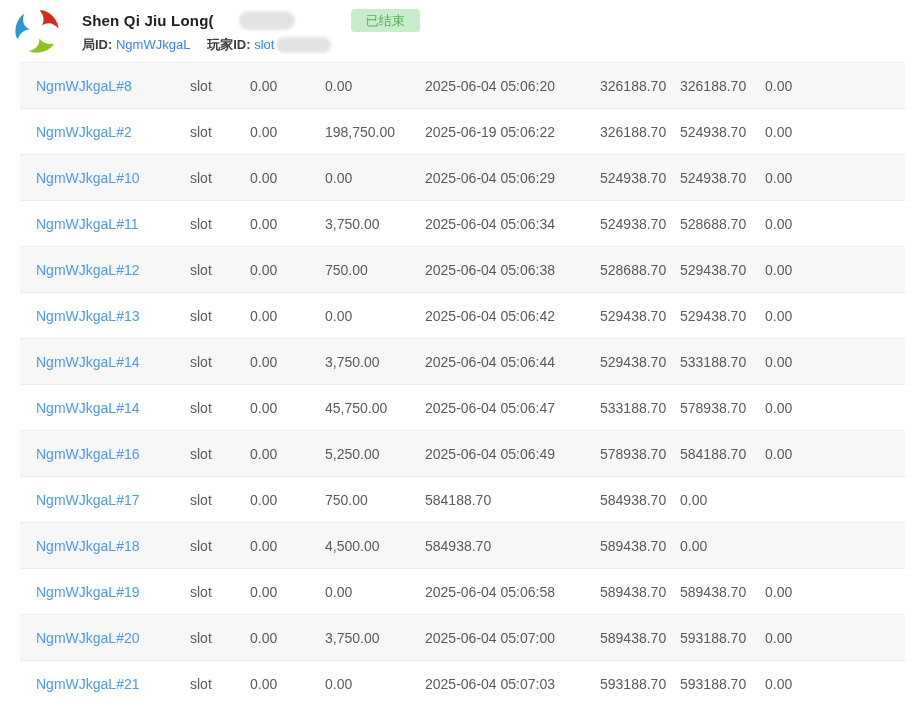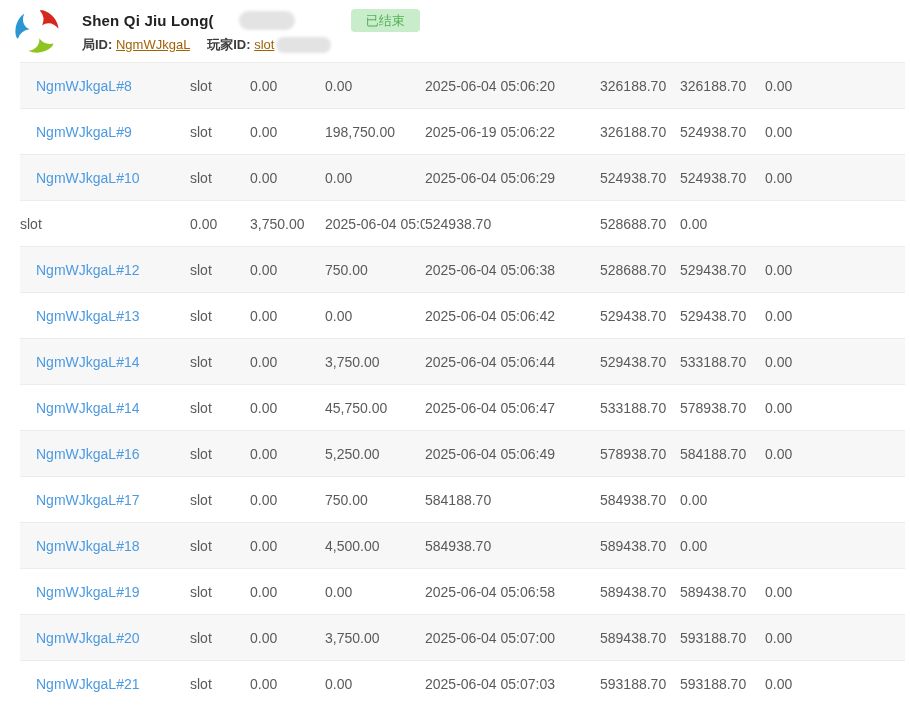--- a/index.html
+++ b/index.html
@@ -12,21 +12,21 @@
   .head-text { margin-left:22px; padding-top:2px; }
   .title-line { display:flex; align-items:center; height:24px;gap:24px; }
   .game-title { font-size:15px; font-weight:bold; color:#212121; letter-spacing:0.2px; }
   .redact { display:inline-block; background:#e3e3e3; border-radius:10px; filter:blur(1.5px); }
   .redact.r1 { width:56px; height:19px; margin-left:1px; }
   .redact.r2 { width:55px; height:16px; margin-left:2px; vertical-align:-4px; }
   .status-badge { margin-left:32px; background:#c9ecca; color:#53b257; font-size:13px;
                   padding:4px 15px; border-radius:4px; line-height:15px; }
   .id-line { margin-top:4px; font-size:13px; color:#3c3c3c; height:20px; }
   .id-label { font-weight:bold; }
-  .id-value { font-weight:normal; color:#a16207;text-decoration:underline; }
+  .id-value { font-weight:normal; color:#3b82f6; }
   .id-gap { display:inline-block; width:10px; }
 
   
   .table { margin:0 5px 0 20px; border-top:1px solid #ececec; }
   .row { display:grid;
          grid-template-columns:170px 60px 75px 100px 175px 80px 85px 1fr;
          align-items:center; height:46px; border-bottom:1px solid #ececec;
          font-size:14px; color:#5a5a5a; }
   .row:nth-child(odd) { background:#f7f7f7; }
   .cell { white-space:nowrap; overflow:hidden; }
@@ -65,40 +65,41 @@
       <div class="cell c0"><span class="round-link">NgmWJkgaL#8</span></div>
       <div class="cell c1">slot</div>
       <div class="cell c2">0.00</div>
       <div class="cell c3">0.00</div>
       <div class="cell c4">2025-06-04 05:06:20</div>
       <div class="cell c5">326188.70</div>
       <div class="cell c6">326188.70</div>
       <div class="cell c7">0.00</div>
     </div>
     <div class="row">
-      <div class="cell c0"><span class="round-link">NgmWJkgaL#9</span></div>
+      <div class="cell c0"><span class="round-link">NgmWJkgaL#2</span></div>
       <div class="cell c1">slot</div>
       <div class="cell c2">0.00</div>
       <div class="cell c3">198,750.00</div>
       <div class="cell c4">2025-06-19 05:06:22</div>
       <div class="cell c5">326188.70</div>
       <div class="cell c6">524938.70</div>
       <div class="cell c7">0.00</div>
     </div>
     <div class="row">
       <div class="cell c0"><span class="round-link">NgmWJkgaL#10</span></div>
       <div class="cell c1">slot</div>
       <div class="cell c2">0.00</div>
       <div class="cell c3">0.00</div>
       <div class="cell c4">2025-06-04 05:06:29</div>
       <div class="cell c5">524938.70</div>
       <div class="cell c6">524938.70</div>
       <div class="cell c7">0.00</div>
     </div>
     <div class="row">
+      <div class="cell c0"><span class="round-link">NgmWJkgaL#11</span></div>
       <div class="cell c1">slot</div>
       <div class="cell c2">0.00</div>
       <div class="cell c3">3,750.00</div>
       <div class="cell c4">2025-06-04 05:06:34</div>
       <div class="cell c5">524938.70</div>
       <div class="cell c6">528688.70</div>
       <div class="cell c7">0.00</div>
     </div>
     <div class="row">
       <div class="cell c0"><span class="round-link">NgmWJkgaL#12</span></div>

